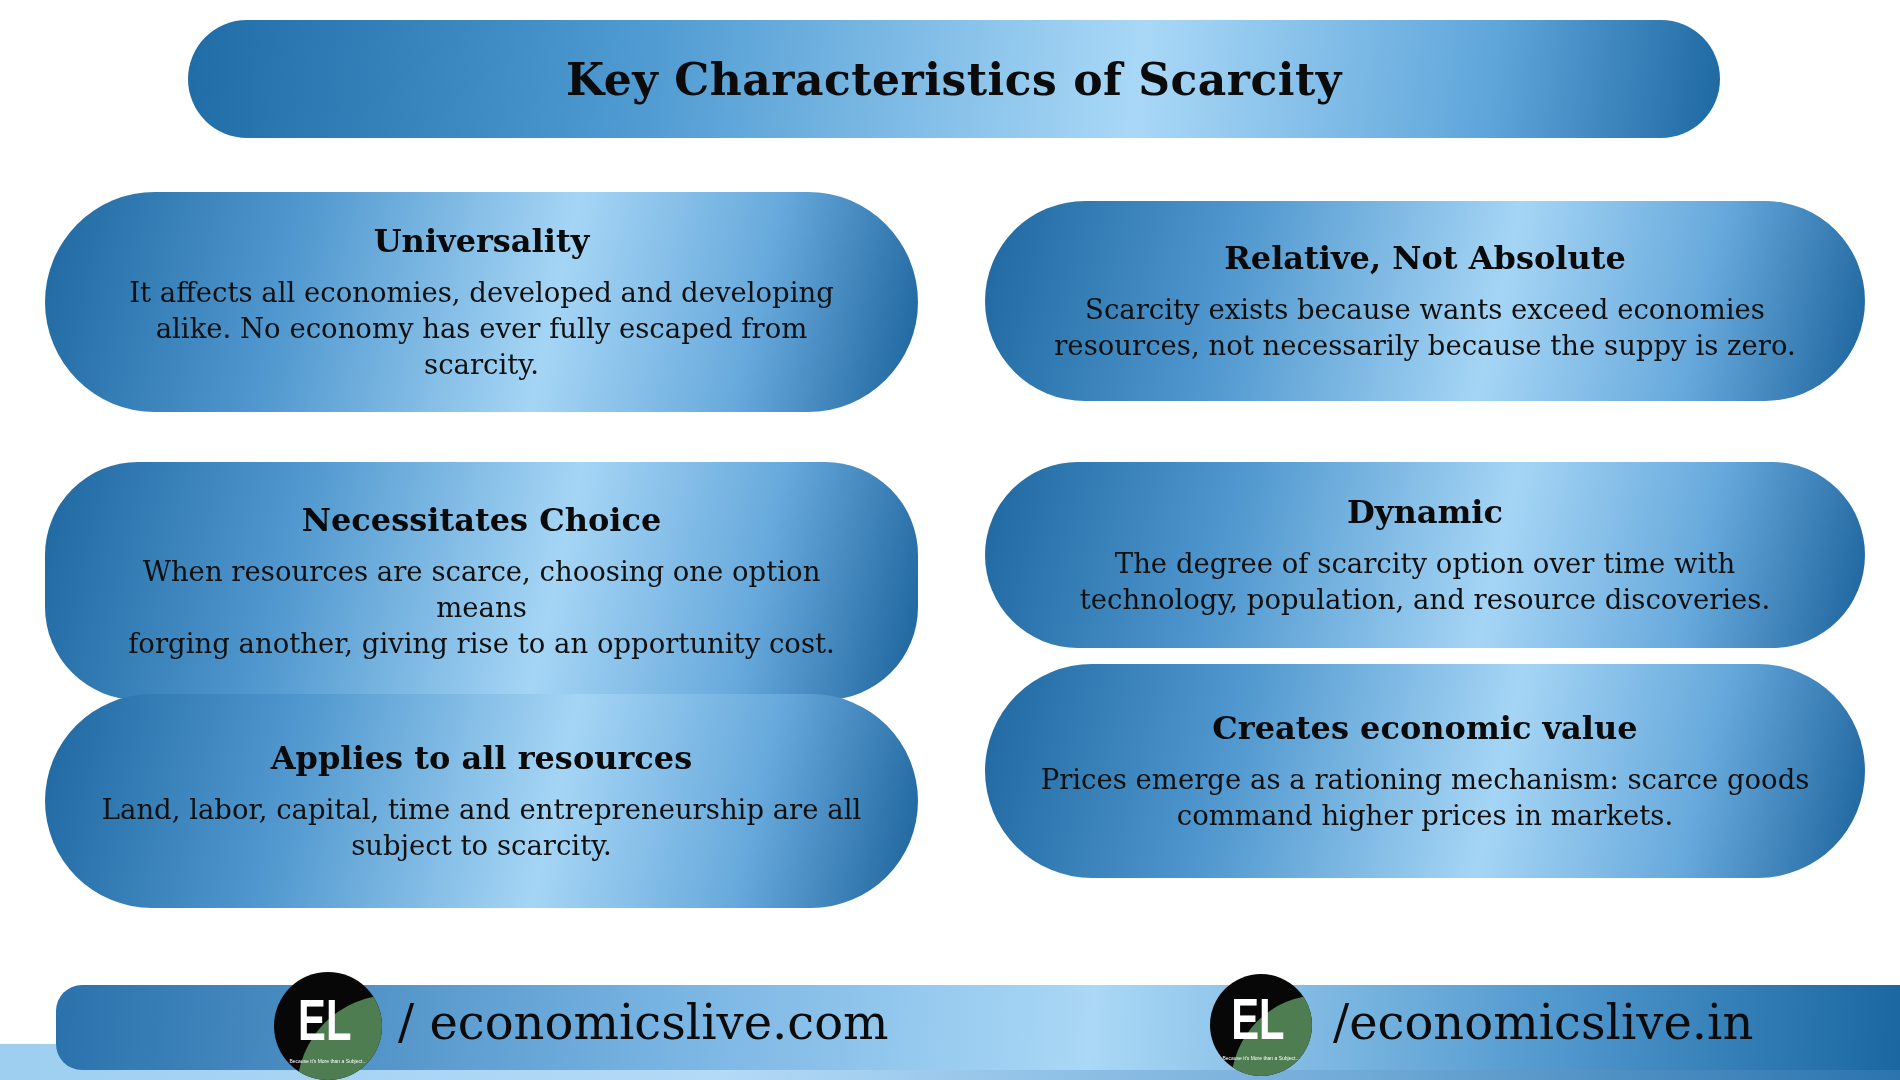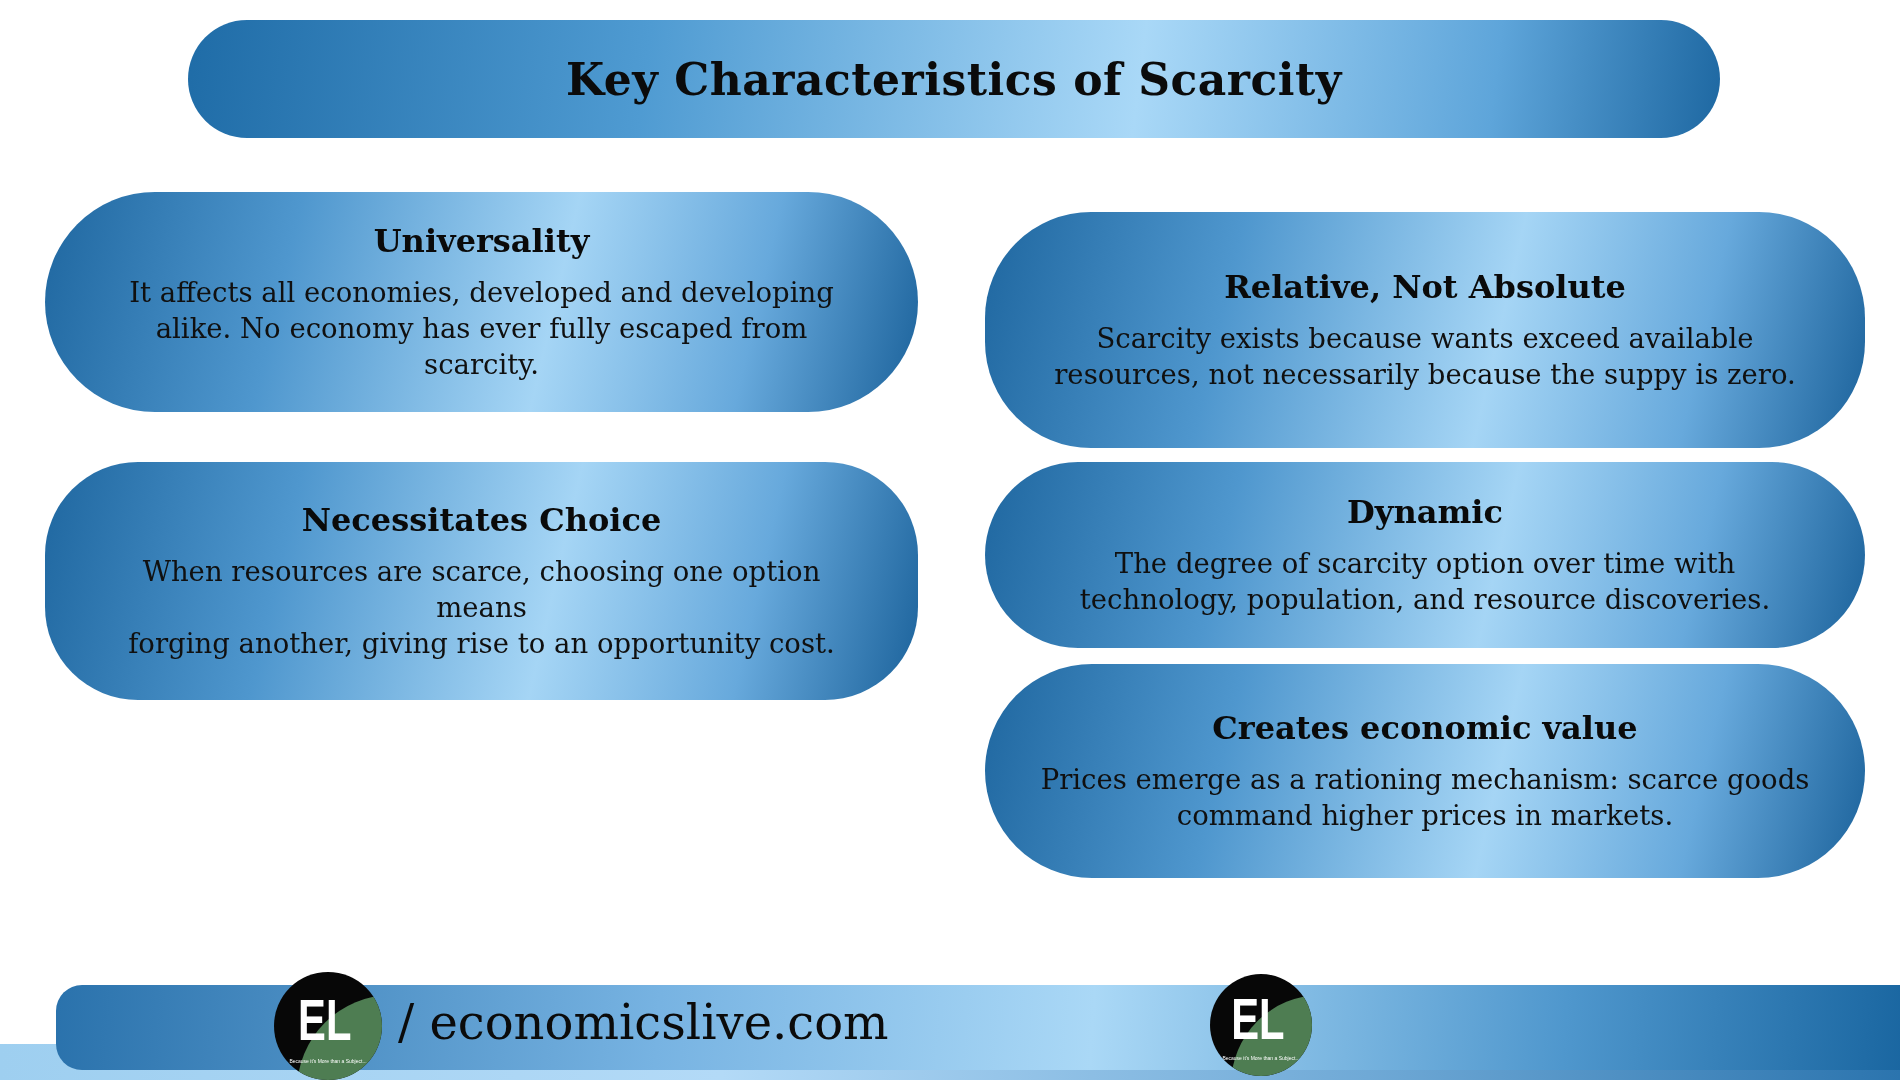--- a/index.html
+++ b/index.html
@@ -28,21 +28,21 @@
     position:absolute;
     background:linear-gradient(103deg,#1F67A0 0%,#4F97CE 28%,#A5D5F5 58%,#67A9DC 80%,#1B629B 100%);
     display:flex;flex-direction:column;align-items:center;justify-content:center;
     text-align:center;gap:14px;
     padding:10px 55px;box-sizing:border-box;
   }
   .card h2{margin:0;font-size:32px;font-weight:700;color:#0a0a0a;}
   .card p{margin:0;font-size:27.5px;line-height:1.32;color:#101010;white-space:pre-line;}
 
   .c1{left:45px;  top:192px;width:873px;height:220px;border-radius:110px;}
-  .c2{left:985px; top:212px;width:880px;height:236px;border-radius:106px;}
+  .c2{left:985px; top:201px;width:880px;height:200px;border-radius:106px;}
   .c3{left:45px;  top:462px;width:873px;height:238px;border-radius:93px;}
   .c4{left:985px; top:462px;width:880px;height:186px;border-radius:93px;}
   .c5{left:45px;  top:694px;width:873px;height:214px;border-radius:107px;}
   .c6{left:985px; top:664px;width:880px;height:214px;border-radius:107px;}
 
   
   .footer-strip{
     position:absolute;left:0;top:1044px;width:1900px;height:36px;
     background:linear-gradient(to right,#9ECFF0 0%,#B3DAF7 38%,#6FA9D6 72%,#2B74AE 100%);
   }
@@ -94,36 +94,41 @@
 
   <section class="card c1">
     <h2>Universality</h2>
     <p>It affects all economies, developed and developing
 alike. No economy has ever fully escaped from
 scarcity.</p>
   </section>
 
   <section class="card c2">
     <h2>Relative, Not Absolute</h2>
-    <p>Scarcity exists because wants exceed available
+    <p>Scarcity exists because wants exceed economies
 resources, not necessarily because the suppy is zero.</p>
   </section>
 
   <section class="card c3">
     <h2>Necessitates Choice</h2>
     <p>When resources are scarce, choosing one option means
 forging another, giving rise to an opportunity cost.</p>
   </section>
 
   <section class="card c4">
     <h2>Dynamic</h2>
     <p>The degree of scarcity option over time with
 technology, population, and resource discoveries.</p>
   </section>
 
+  <section class="card c5">
+    <h2>Applies to all resources</h2>
+    <p>Land, labor, capital, time and entrepreneurship are all
+subject to scarcity.</p>
+  </section>
 
   <section class="card c6">
     <h2>Creates economic value</h2>
     <p>Prices emerge as a rationing mechanism: scarce goods
 command higher prices in markets.</p>
   </section>
 
   <div class="footer-strip"></div>
 
   <div class="footer-bar">
@@ -133,16 +138,17 @@
       <div class="logo-el">EL</div>
       <div class="logo-tag">Because it's More than a Subject...</div>
     </div>
     <div class="site left">/ economicslive.com</div>
 
     <div class="logo right">
       <div class="logo-green"></div>
       <div class="logo-el">EL</div>
       <div class="logo-tag">Because it's More than a Subject...</div>
     </div>
+    <div class="site right">/economicslive.in</div>
 
   </div>
 
 </div>
 
 </body></html>

